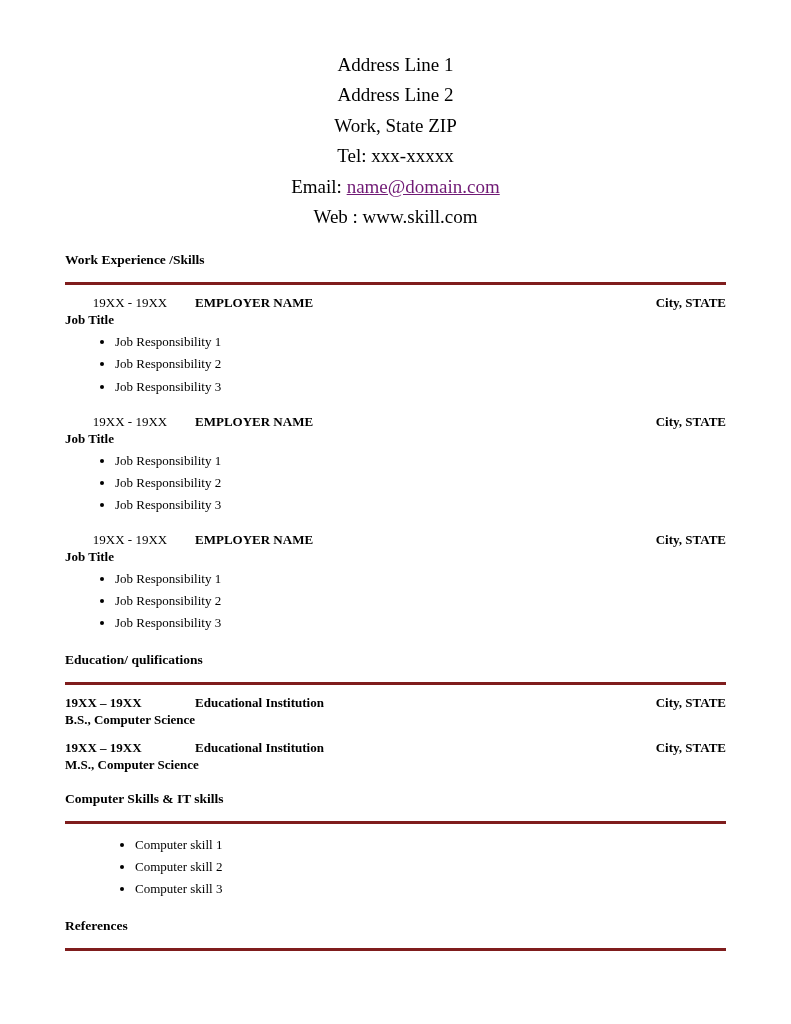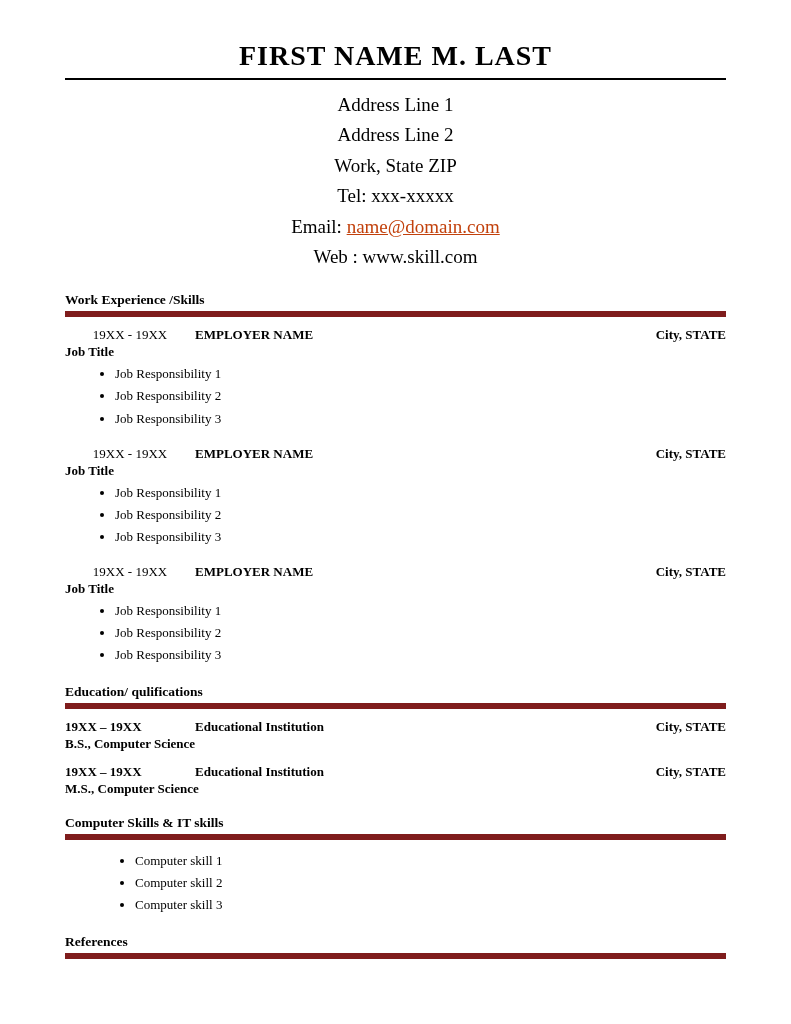--- a/index.html
+++ b/index.html
@@ -33,32 +33,32 @@
       letter-spacing: 1px;
     }
     .contact-info {
       text-align: center;
       margin-top: 10px;
       margin-bottom: 20px;
       font-size: 19px;
       line-height: 1.6;
     }
     .contact-info a {
-      color: #c2410c;
+      color: #701a75;
       text-decoration: underline;
     }
     .section {
       margin-top: 18px;
       margin-bottom: 6px;
     }
     .section-header {
       font-size: 13.5px;
       font-weight: bold;
-      border-bottom: 6px solid #7f1d1d;
-      padding-bottom: 3px;
+      border-bottom: 3px solid #7f1d1d;
+      padding-bottom: 14px;
       margin-bottom: 10px;
     }
     .job-entry {
       margin-bottom: 16px;
     }
     .job-line {
       display: flex;
       align-items: baseline;
       font-size: 13px;
     }
@@ -126,23 +126,20 @@
     }
     .references-section {
       margin-top: 18px;
     }
   </style>
 </head>
 <body>
 
 <div class="page">
 
-  <div class="name-header">
-    <div class="name-title">FIRST NAME M. LAST</div>
-  </div>
 
   <div class="contact-info">
     <div>Address Line 1</div>
     <div>Address Line 2</div>
     <div>Work, State ZIP</div>
     <div>Tel: xxx-xxxxx</div>
     <div>
       <span>Email: </span><a id="email-anchor" href="mailto:name@domain.com">name@domain.com</a>
     </div>
     <div>Web : www.skill.com</div>

